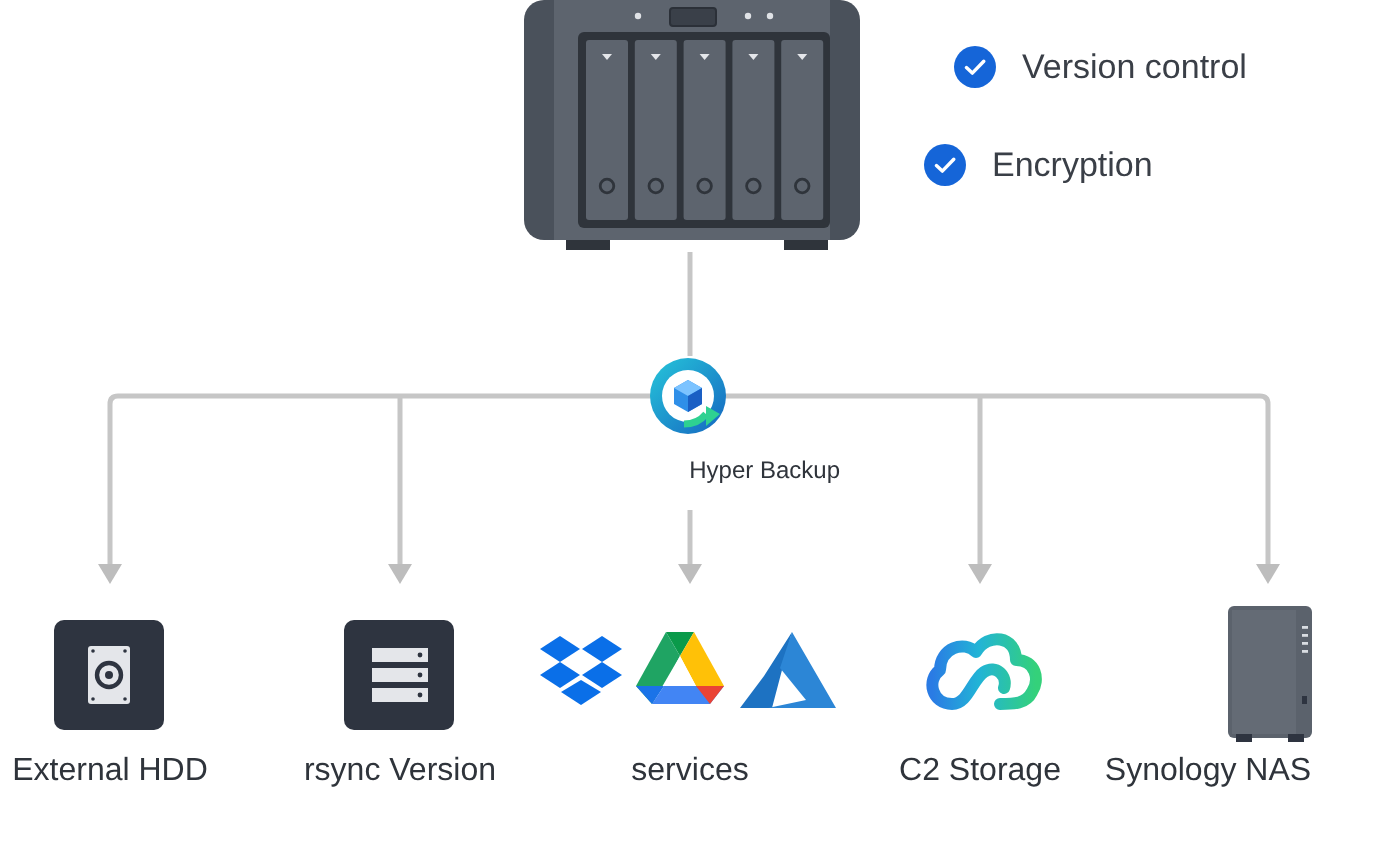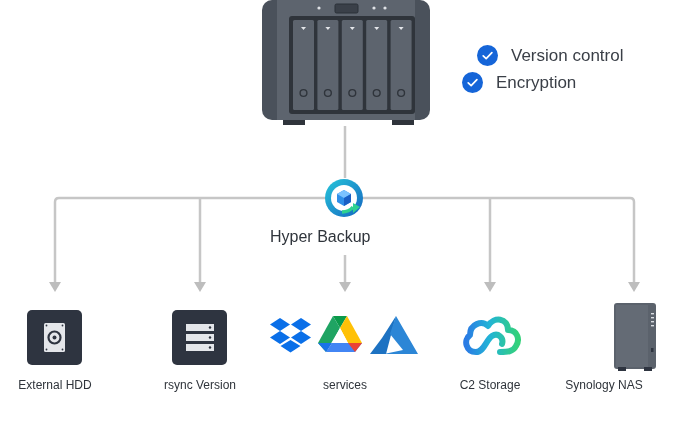--- a/index.html
+++ b/index.html
@@ -1,22 +1,22 @@
 <!DOCTYPE html>
 <html><head>
 <meta charset="utf-8">
 <style>
   html, body { margin:0; padding:0; background:#ffffff; }
   body { width:691px; height:430px; position:relative; overflow:hidden; font-family:"Liberation Sans", sans-serif; color:#2b2f36; }
   .abs { position:absolute; }
   #lines { position:absolute; left:0; top:0; }
   .feature { position:absolute; left:462px; display:flex; align-items:center; font-size:17px; color:#3a3f47; }
   .feature .chk { width:21px; height:21px; margin-right:13px; }
-  .label { position:absolute; text-align:center; font-size:12px; color:#2f343b; line-height:25px; }
-  .center-label { position:absolute; left:270px; top:228px; width:150px; text-align:left; font-size:16px; color:#2f343b; }
+  .label { position:absolute; text-align:center; font-size:16px; color:#2f343b; line-height:25px; }
+  .center-label { position:absolute; left:270px; top:228px; width:150px; text-align:right; font-size:12px; color:#2f343b; }
 </style>
 </head>
 <body>
 
 <svg id="lines" width="691" height="430">
   <g stroke="#c6c6c6" stroke-width="2.5" fill="none">
     <line x1="345" y1="126" x2="345" y2="178"></line>
     <path d="M55 284 V202 Q55 198 59 198 H630 Q634 198 634 202 V284"></path>
     <line x1="200" y1="198" x2="200" y2="284"></line>
     <line x1="345" y1="255" x2="345" y2="284"></line>
@@ -64,21 +64,21 @@
       <g>
         <rect x="129.6" y="20" width="21" height="90" rx="1.5" fill="#5d646e"></rect>
         <polygon points="137.6,27 142.6,27 140.1,30" fill="#e4e6ea"></polygon>
         <circle cx="140.1" cy="93" r="3.4" fill="none" stroke="#2f343b" stroke-width="1.4"></circle>
       </g>
     </g>
   <rect x="22" y="120" width="22" height="5" fill="#2f343b"></rect>
   <rect x="131" y="120" width="22" height="5" fill="#2f343b"></rect>
 </svg>
 
-<div class="feature" style="top:45px;padding-left:15px;">
+<div class="feature" style="top:23px;padding-left:15px;">
   <svg class="chk" viewBox="0 0 22 22">
       <circle cx="11" cy="11" r="11" fill="#1565d8"></circle>
       <path d="M6.5 11.3 L9.6 14.2 L15.6 8" stroke="#fff" stroke-width="1.8" fill="none" stroke-linecap="round" stroke-linejoin="round"></path>
     </svg>
   <span>Version control</span>
 </div>
 <div class="feature" style="top:72px;">
   <svg class="chk" viewBox="0 0 22 22">
       <circle cx="11" cy="11" r="11" fill="#1565d8"></circle>
       <path d="M6.5 11.3 L9.6 14.2 L15.6 8" stroke="#fff" stroke-width="1.8" fill="none" stroke-linecap="round" stroke-linejoin="round"></path>

